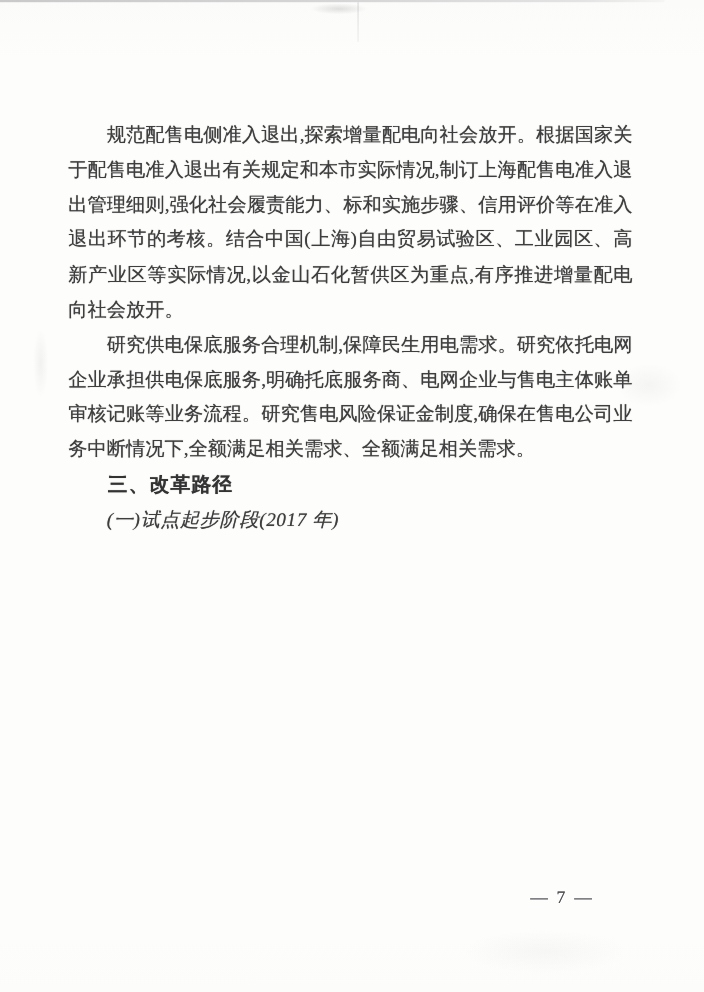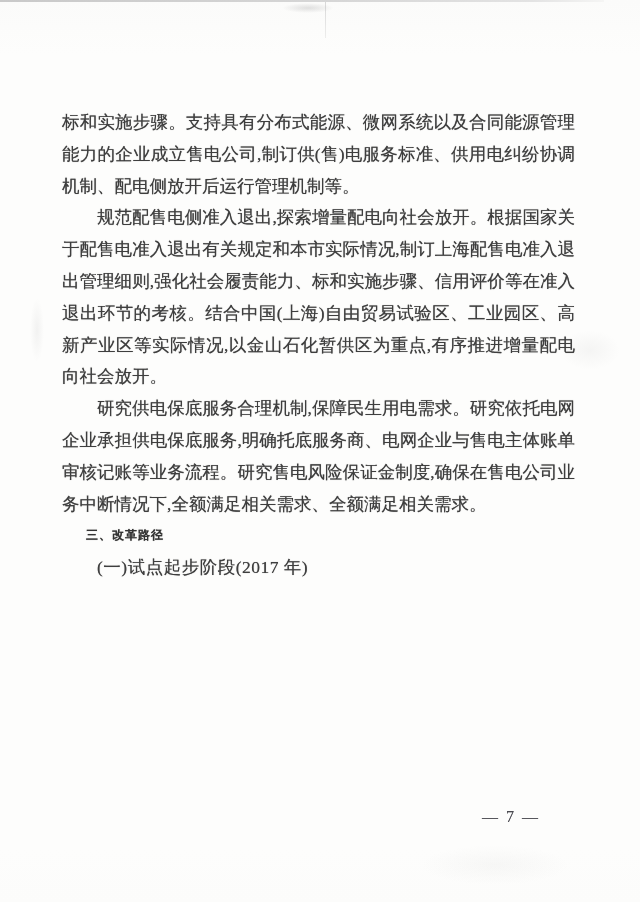--- a/index.html
+++ b/index.html
@@ -55,27 +55,28 @@
     text-align:justify;
     text-align-last:left;
     text-justify:inter-character;
   }
   p.body-indent{text-indent:2em;}
   p.body-continuation{text-indent:0;}
   p.section-heading{
     text-indent:2em;
     font-family:"Liberation Sans","DejaVu Sans",sans-serif;
     font-weight:700;
-    font-size:12px;
+    font-size:18px;
     letter-spacing:1px;
     color:#333333;
     text-align:left;
   }
   p.stage-subheading{
     text-indent:2em;
+    font-style:italic;
     letter-spacing:0.5px;
     text-align:left;
   }
   .page-number{
     position:absolute;
     top:808px;right:100px;
     font-size:16px;
     letter-spacing:2px;
     color:#4a4a50;
     text-shadow:0 0 0.6px rgba(70,70,80,.6);
@@ -87,21 +88,20 @@
 <div class="page">
 
   <div class="scan-top-line"></div>
   <div class="scan-vert-hair"></div>
   <div class="scan-smudge-top"></div>
   <div class="scan-smudge-left"></div>
   <div class="scan-smudge-right"></div>
   <div class="scan-smudge-bottom"></div>
 
   <div class="text-area">
-    <p class="body-continuation">标和实施步骤。支持具有分布式能源、微网系统以及合同能源管理能力的企业成立售电公司,制订供(售)电服务标准、供用电纠纷协调机制、配电侧放开后运行管理机制等。</p>
     <p class="body-indent">规范配售电侧准入退出,探索增量配电向社会放开。根据国家关于配售电准入退出有关规定和本市实际情况,制订上海配售电准入退出管理细则,强化社会履责能力、标和实施步骤、信用评价等在准入退出环节的考核。结合中国(上海)自由贸易试验区、工业园区、高新产业区等实际情况,以金山石化暂供区为重点,有序推进增量配电向社会放开。</p>
     <p class="body-indent">研究供电保底服务合理机制,保障民生用电需求。研究依托电网企业承担供电保底服务,明确托底服务商、电网企业与售电主体账单审核记账等业务流程。研究售电风险保证金制度,确保在售电公司业务中断情况下,全额满足相关需求、全额满足相关需求。</p>
     <p class="section-heading">三、改革路径</p>
     <p class="stage-subheading">(一)试点起步阶段(2017 年)</p>
   </div>
 
   <div class="page-number">— 7 —</div>
 
 </div>
 

